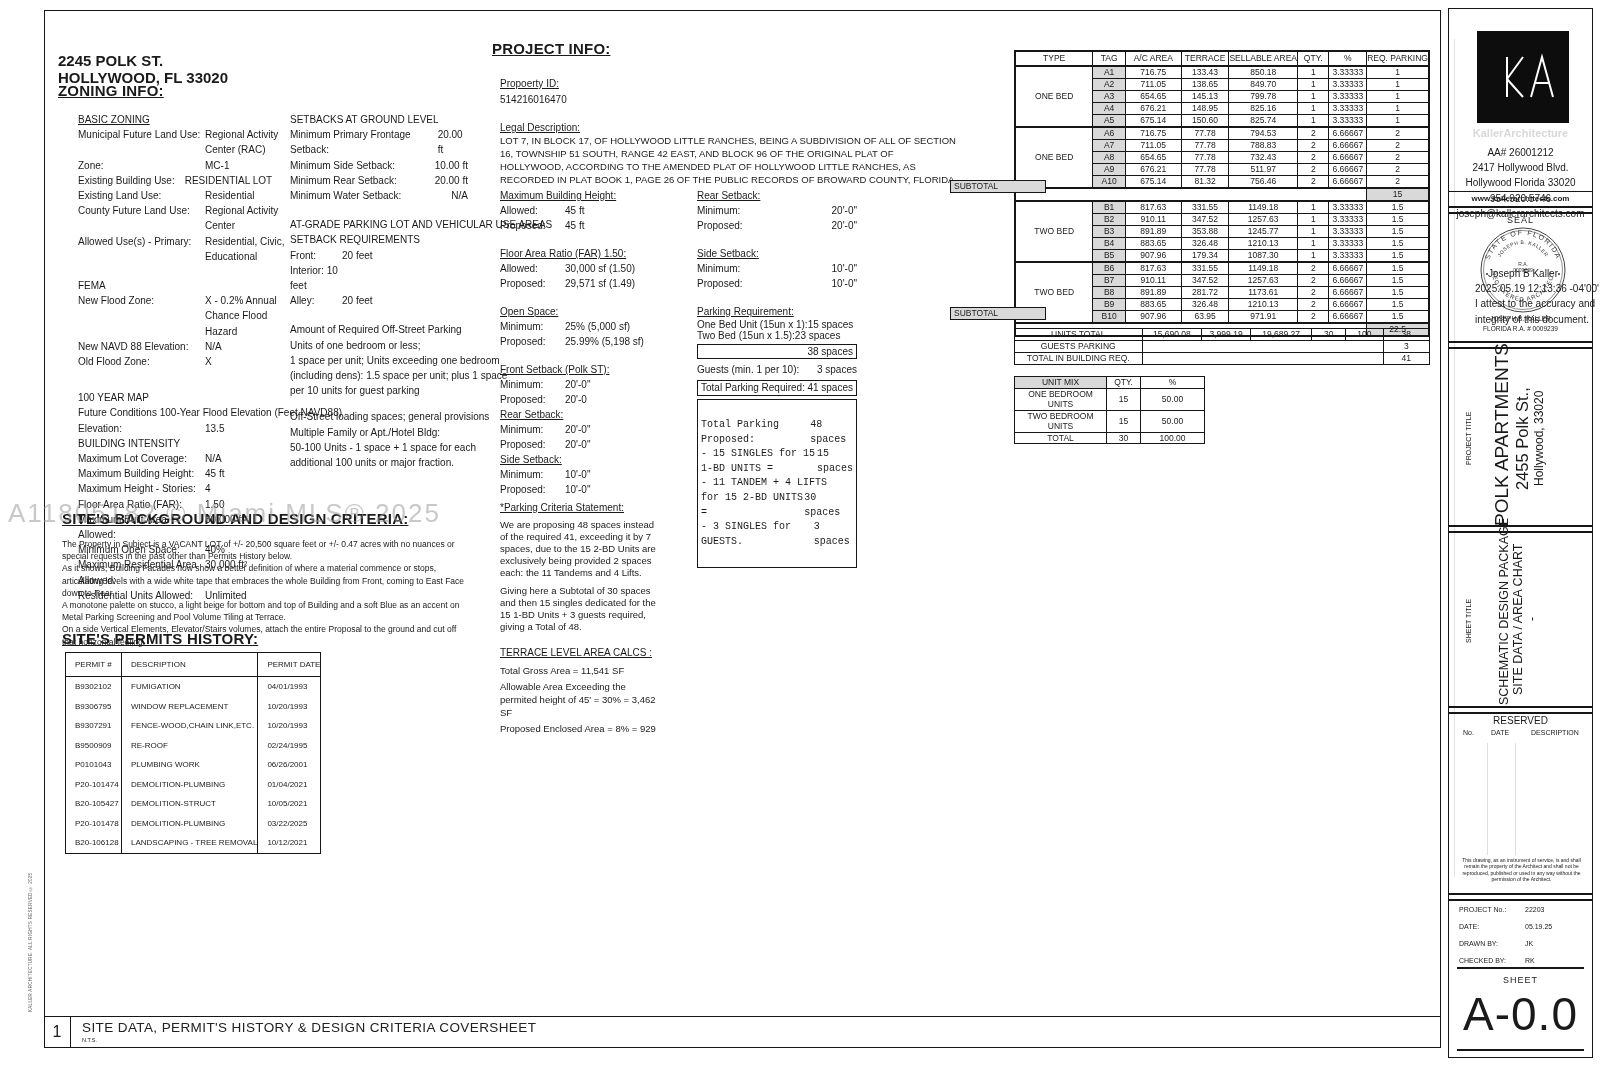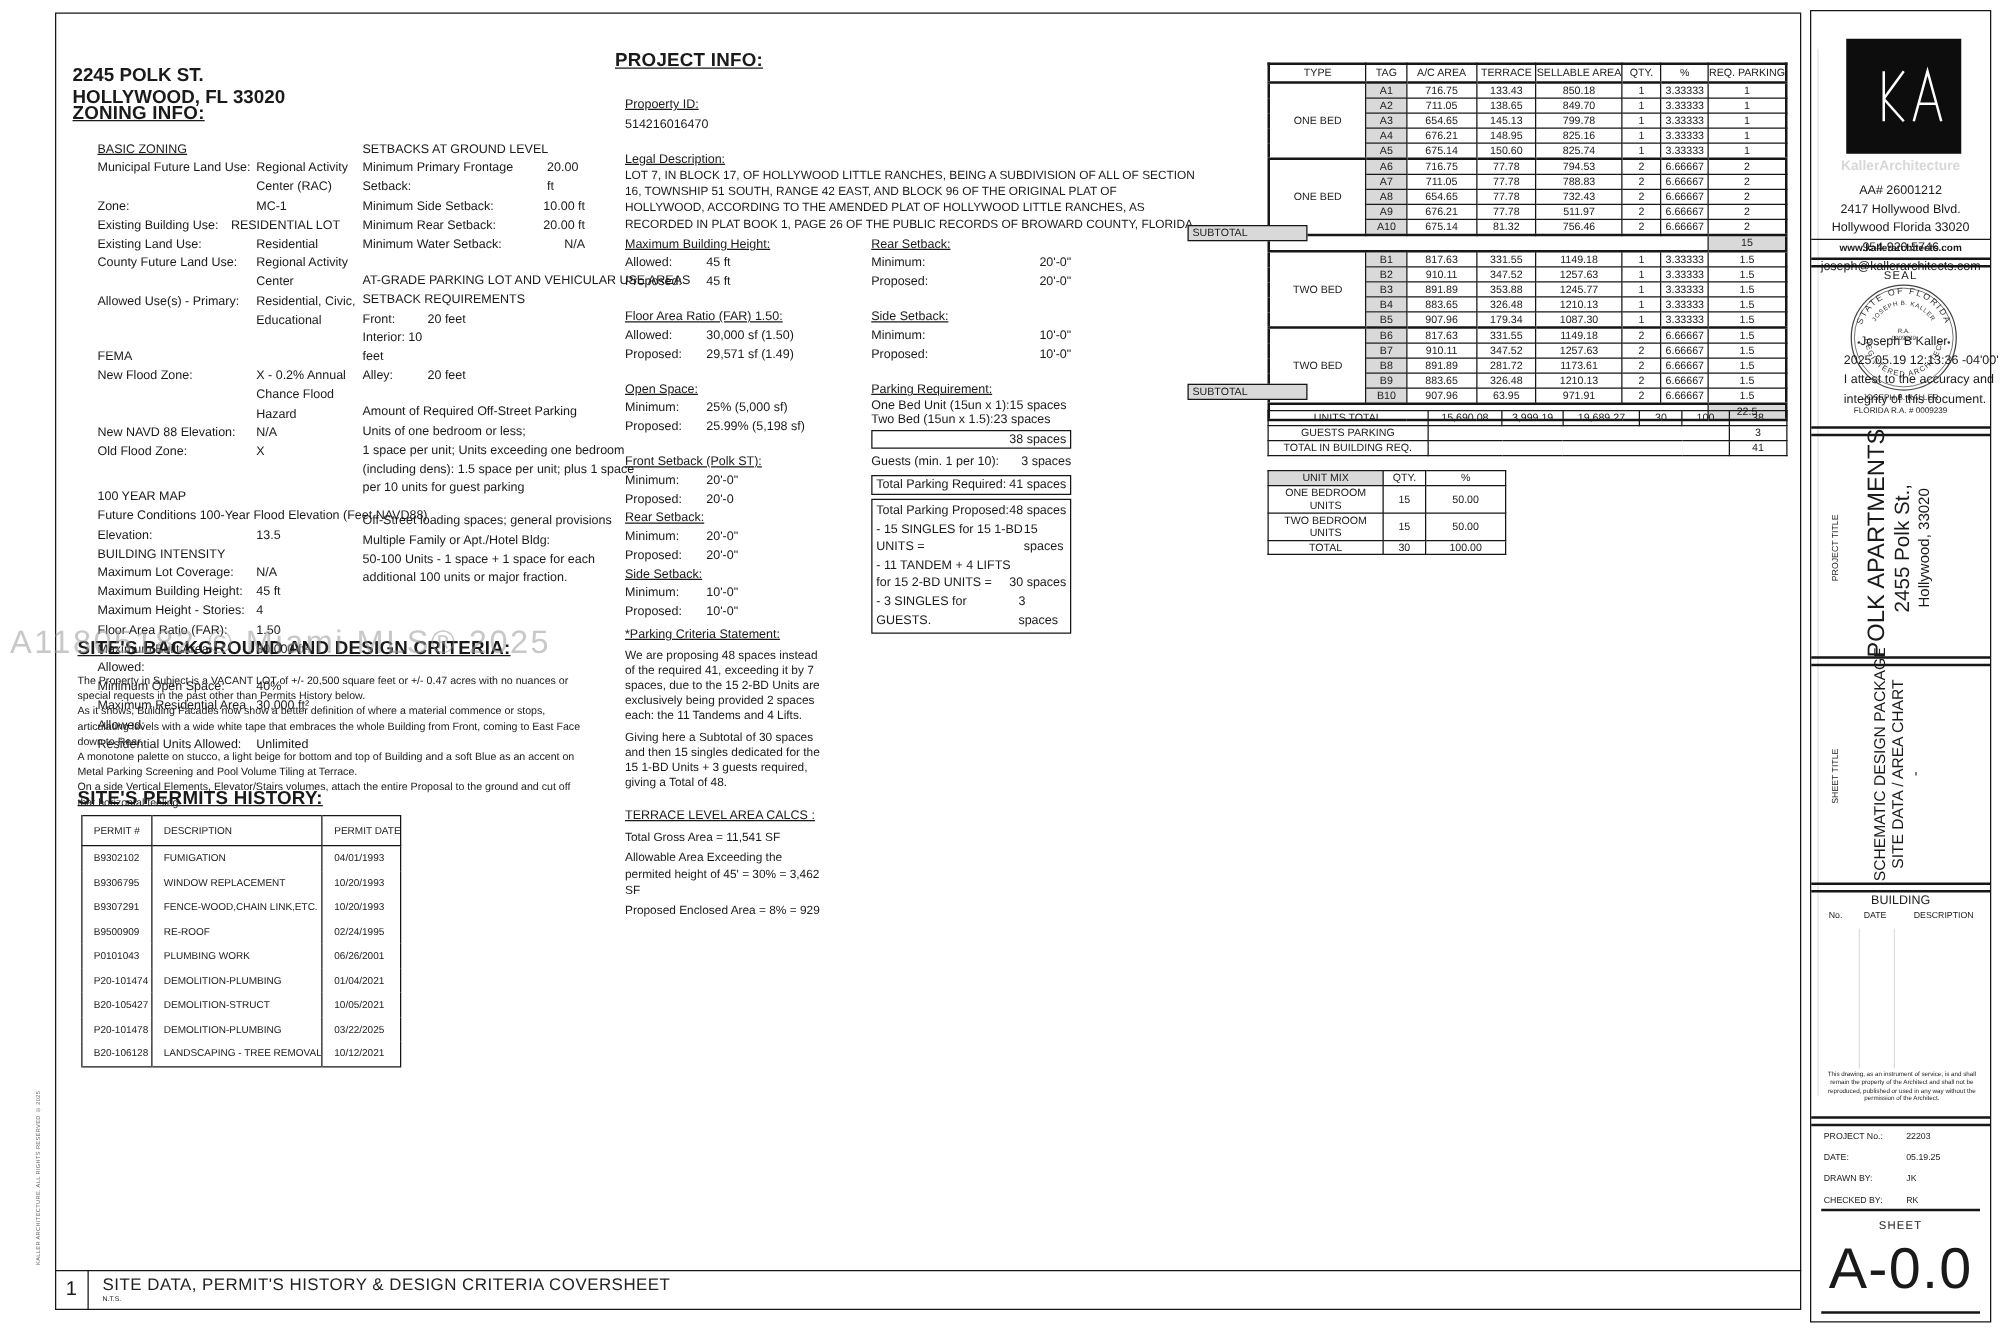--- a/index.html
+++ b/index.html
@@ -23,21 +23,21 @@
   .kva .k{flex:none;width:52px;}
   .ln{font-size:10px;line-height:15.2px;white-space:nowrap;}
   
   .g-title{font-size:10px;text-decoration:underline;line-height:15px;white-space:nowrap;}
   .pgroup .row{display:flex;font-size:10px;line-height:15px;}
   .pgroup .k{flex:none;width:65px;}
   .prk .pgroup .row,.prk .row{justify-content:space-between;}
   .prk .pgroup .k,.prk .k{width:auto;}
   .box38{border:1.5px solid #161616;text-align:right;font-size:10px;line-height:13px;padding-right:3px;margin:3px 0 3px;}
   .boxrow{border:1.5px solid #161616;display:flex;justify-content:space-between;font-size:10px;line-height:14px;padding:0 3px;margin:3px 0;}
-  .boxgroup{border:1.5px solid #161616;padding:2px 3px;margin-top:2px;}
+  .boxgroup{border:1.5px solid #161616;padding:18px 3px;margin-top:2px;font-family:Liberation Mono, monospace;}
   .boxgroup .row{display:flex;justify-content:space-between;font-size:10px;line-height:14.6px;}
   .small{font-size:9.5px;line-height:12px;}
   .tl{font-size:9.5px;line-height:13px;margin-bottom:3px;}
   
   table{border-collapse:collapse;table-layout:fixed;}
   .area{border:2px solid #161616;font-size:8.5px;}
   .area th,.area td{border:1px solid #161616;text-align:center;padding:0;height:11px;line-height:11px;font-weight:400;overflow:hidden;white-space:nowrap;}
   .area th{height:13px;}
   .area tr.gstart td{border-top:2px solid #161616;}
   .area td.tag{background:#d9d9d9;}
@@ -807,21 +807,21 @@
     <div class="tb-sep" style="top:516px;"></div>
 
     <div class="vtext" style="position:absolute;left:16px;top:528px;height:168px;font-size:7px;">SHEET TITLE</div>
     <div style="position:absolute;left:48px;top:524px;height:172px;display:flex;">
       <div class="vtext" style="height:172px;font-size:12.5px;font-weight:500;white-space:nowrap;">SCHEMATIC DESIGN PACKAGE</div>
       <div class="vtext" style="height:172px;font-size:12.5px;font-weight:500;white-space:nowrap;">SITE DATA / AREA CHART</div>
       <div class="vtext" style="height:172px;font-size:12px;padding-left:5px;">-</div>
     </div>
     <div class="tb-sep" style="top:697px;"></div>
 
-    <div class="tb-center" style="position:absolute;top:706px;font-size:10px;">BUILDING</div>
+    <div class="tb-center" style="position:absolute;top:706px;font-size:10px;">RESERVED</div>
     <div style="position:absolute;top:720px;left:0;width:100%;">
       <span class="revhead" style="position:absolute;left:14px;">No.</span>
       <span class="revhead" style="position:absolute;left:42px;">DATE</span>
       <span class="revhead" style="position:absolute;left:82px;">DESCRIPTION</span>
     </div>
     <div style="position:absolute;left:38px;top:734px;height:112px;border-left:1px solid #dedede;"></div>
     <div style="position:absolute;left:66px;top:734px;height:112px;border-left:1px solid #dedede;"></div>
     <div style="position:absolute;left:13px;top:848px;width:119px;text-align:center;font-size:5px;line-height:6.4px;">This drawing, as an instrument of service, is and shall remain the property of the Architect and shall not be reproduced, published or used in any way without the permission of the Architect.</div>
     <div class="tb-sep" style="top:884px;"></div>
 

